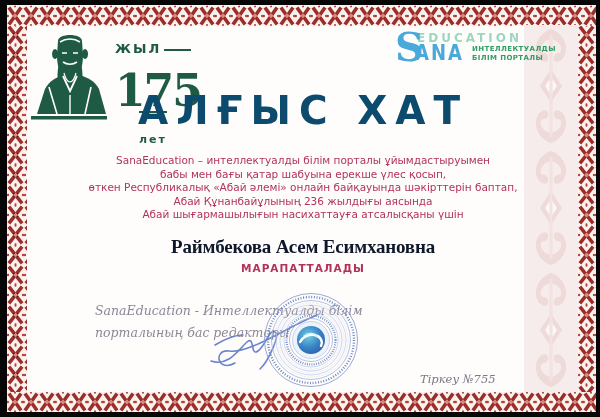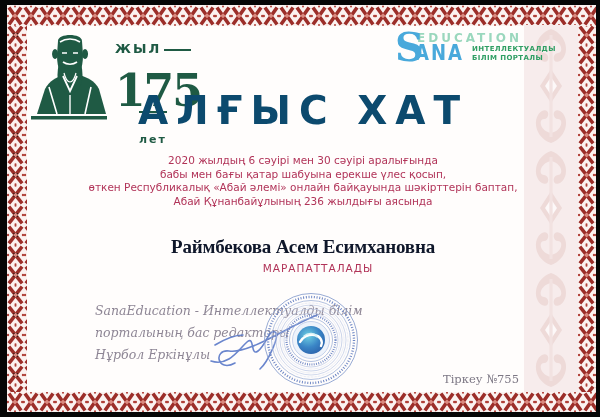--- a/index.html
+++ b/index.html
@@ -30,24 +30,24 @@
   .sana-logo { position:absolute; left:388px; top:26px; width:150px; height:46px; }
   .sana-edu { position:absolute; left:22px; top:0; font-size:12px; font-weight:bold; letter-spacing:3px; color:#49b98a; opacity:.55; }
   .sana-s   { position:absolute; left:0; top:-4px; font-size:40px; line-height:40px; font-weight:bold; color:#49a9db; font-family:"DejaVu Serif", serif; }
   .sana-ana { position:absolute; left:20px; top:11px; font-size:18px; font-weight:bold; letter-spacing:2px; color:#49a9db; transform:scaleY(1.15); }
   .sana-sub { position:absolute; left:77px; top:14px; color:#2f9e63; font-size:7px; font-weight:bold; line-height:9px; letter-spacing:.4px; white-space:nowrap; }
 
   .center-col { position:absolute; left:21px; width:550px; text-align:center; }
   .title { top:84px; font-size:39px; line-height:44px; font-weight:bold; letter-spacing:8px; color:#0c4a6e; }
   .body-text { top:149px; color:#b13358; font-size:10.5px; line-height:13.6px; font-weight:500; }
   .name  { top:231px; font-family:Liberation Serif, serif; font-weight:bold; font-size:19px; color:#0f172a; letter-spacing:-.2px; }
-  .award { top:257px; color:#b13358; font-size:10.5px; font-weight:normal; letter-spacing:1px;margin-left:15px; }
+  .award { top:257px; color:#b13358; font-size:10.5px; font-weight:bold; letter-spacing:1px; }
 
   .signer { position:absolute; left:88px; top:295px; color:#8e8695; font-family:"DejaVu Serif", serif; font-style:italic; font-size:12.5px; line-height:22px; }
-  .reg { position:absolute; left:436px; top:367px; color:#7d7885; font-family:"DejaVu Serif", serif; font-size:11.5px; }
+  .reg { position:absolute; left:413px; top:367px; color:#7d7885; font-style:italic; font-family:"DejaVu Serif", serif; font-size:11.5px; }
 
   .stamp { position:absolute; left:255px; top:286px; }
   .sig   { position:absolute; left:198px; top:300px; }
 </style>
 </head>
 <body>
 
 <div class="stage">
   <div class="cert">
 
@@ -162,33 +162,33 @@
       <span class="sana-ana">ANA</span>
       <div class="sana-sub">
         <div>ИНТЕЛЛЕКТУАЛДЫ</div>
         <div>БІЛІМ ПОРТАЛЫ</div>
       </div>
     </div>
 
     <div class="center-col title">АЛҒЫС ХАТ</div>
 
     <div class="center-col body-text">
-      <div>2020 жылдың 6 сәуірі мен 30 сәуірі аралығында</div>
+      <div>SanaEducation – интеллектуалды білім порталы ұйымдастыруымен</div>
       <div>бабы мен бағы қатар шабуына ерекше үлес қосып,</div>
       <div>өткен Республикалық «Абай әлемі» онлайн байқауында шәкірттерін баптап,</div>
       <div>Абай Құнанбайұлының 236 жылдығы аясында</div>
+      <div>Абай шығармашылығын насихаттауға атсалысқаны үшін</div>
     </div>
 
     <div class="center-col name">Раймбекова Асем Есимхановна</div>
     <div class="center-col award">МАРАПАТТАЛАДЫ</div>
 
     <div class="signer">
       <div>SanaEducation - Интеллектуалды білім</div>
       <div>порталының бас редакторы</div>
-      <div>Нұрбол Еркінұлы</div>
     </div>
 
     <svg class="sig" width="120" height="72" viewBox="0 0 120 72">
       <g fill="none" stroke="#5a79c8" stroke-width="1.6" stroke-linecap="round" opacity="0.9">
         <path d="M6,56 C24,62 34,44 42,37 C50,30 45,52 53,46 C61,40 64,24 70,27 C76,30 62,58 55,64"></path>
         <path d="M30,58 C12,68 8,44 24,46 C44,49 78,24 112,10"></path>
         <path d="M10,40 C20,34 30,30 38,30"></path>
       </g>
     </svg>
 

